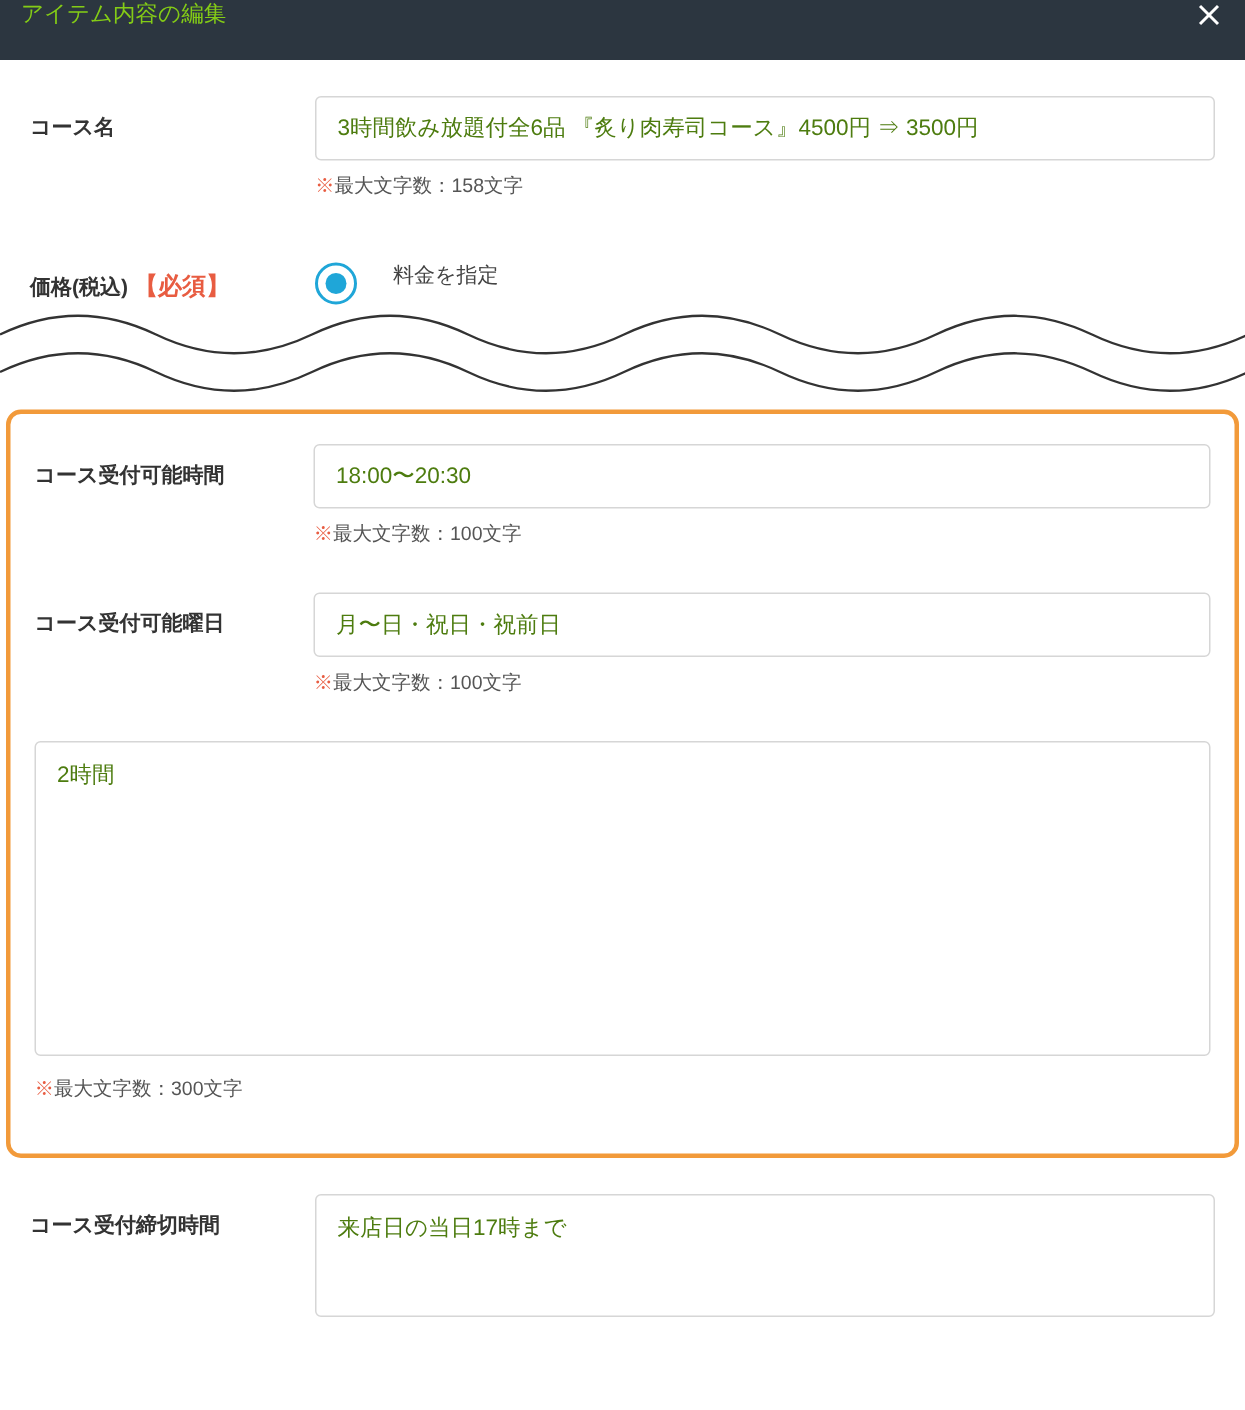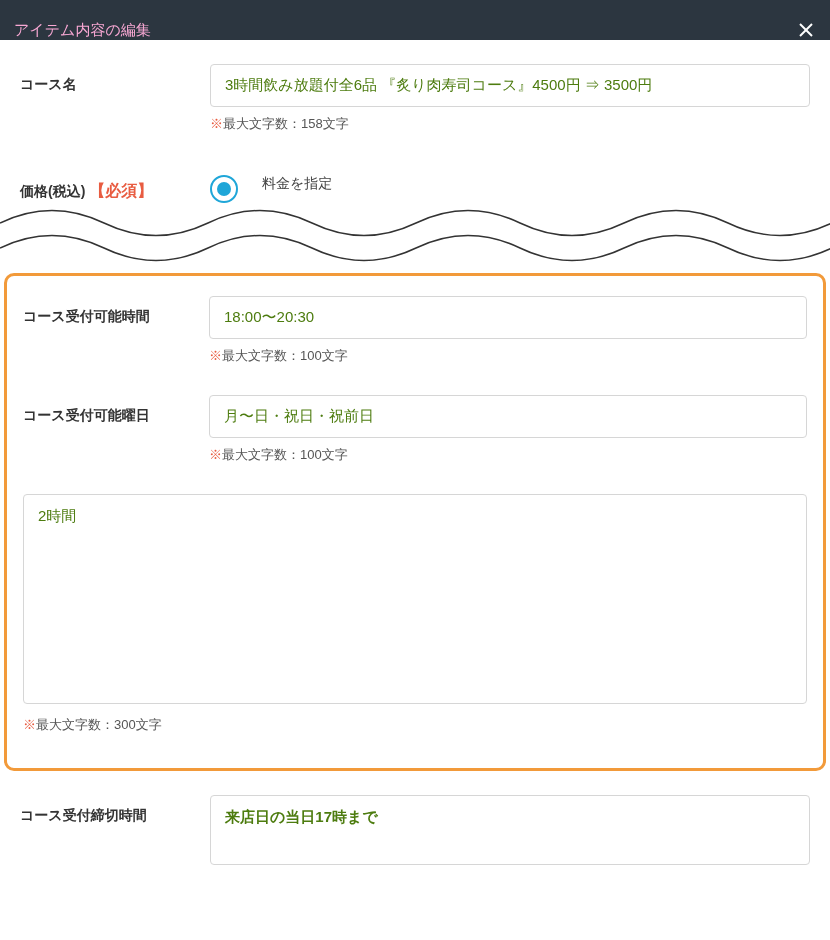--- a/index.html
+++ b/index.html
@@ -1,17 +1,17 @@
 <!DOCTYPE html>
 <html><head>
 <meta charset="utf-8">
 <style>
   * { box-sizing: border-box; margin: 0; padding: 0; }
   html, body { width: 830px; height: 940px; font-family: -apple-system, "Hiragino Sans", "Hiragino Kaku Gothic ProN", Meiryo, sans-serif; background:#fff; color:#333; }
-  .header { height:40px; background:#2c3640; color:#f9a8d4; display:flex; align-items:flex-end; justify-content:space-between; padding:0 14px; font-size:15px; }
+  .header { height:40px; background:#2c3640; color:#84cc16; display:flex; align-items:flex-start; justify-content:space-between; padding:0 14px; font-size:15px; }
   .close { width:20px; height:20px; display:flex; align-items:center; justify-content:center; cursor:pointer; }
   .close svg { stroke:#fff; stroke-width:2; }
   .content { padding: 24px 20px 0 20px; }
   .row { display:flex; align-items:flex-start; margin-bottom:36px; }
   .label-col { width:190px; padding-top:12px; font-size:14px; font-weight:600; color:#333; }
   .req { color:#e85c41; font-size:16px; font-weight:600; margin-left:4px; }
   .field-col { flex:1; }
   input[type=text], textarea {
     width:100%; border:1px solid #d6d6d6; border-radius:4px; padding:12px 14px;
     font-size:15px; color:#4d7c0f; font-family:inherit; background:#fff;
@@ -112,16 +112,16 @@
       <div class="hint"><span class="star">※</span><span>最大文字数：300文字</span></div>
     </div>
   </div>
 
 </div>
 
 <div class="content" style="padding-top:0;">
   <div class="row" style="margin-bottom:0;">
     <div class="label-col">コース受付締切時間</div>
     <div class="field-col">
-      <textarea rows="3" style="height: 70px; font-weight: bold;">来店日の当日17時まで</textarea>
+      <textarea rows="3" style="height: 82px;">来店日の当日17時まで</textarea>
     </div>
   </div>
 </div>
 
 </body></html>

